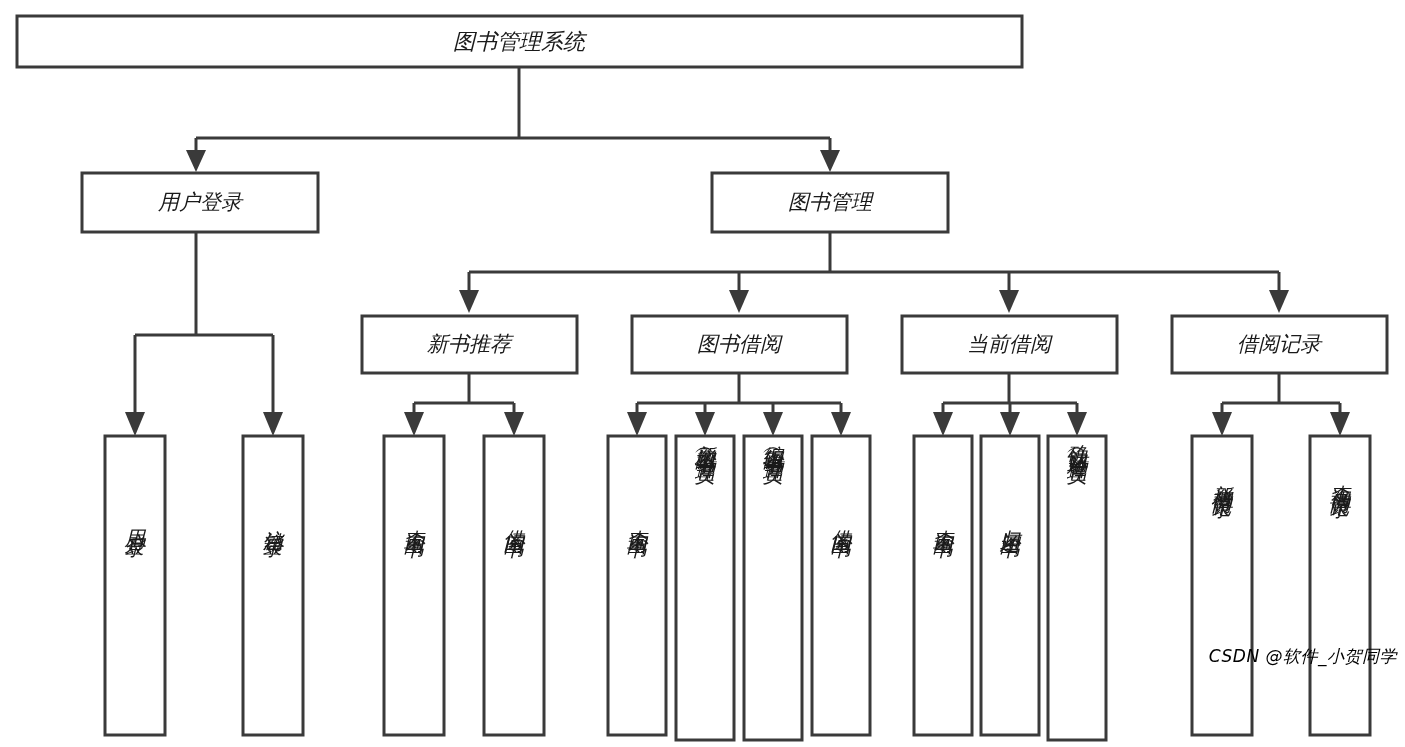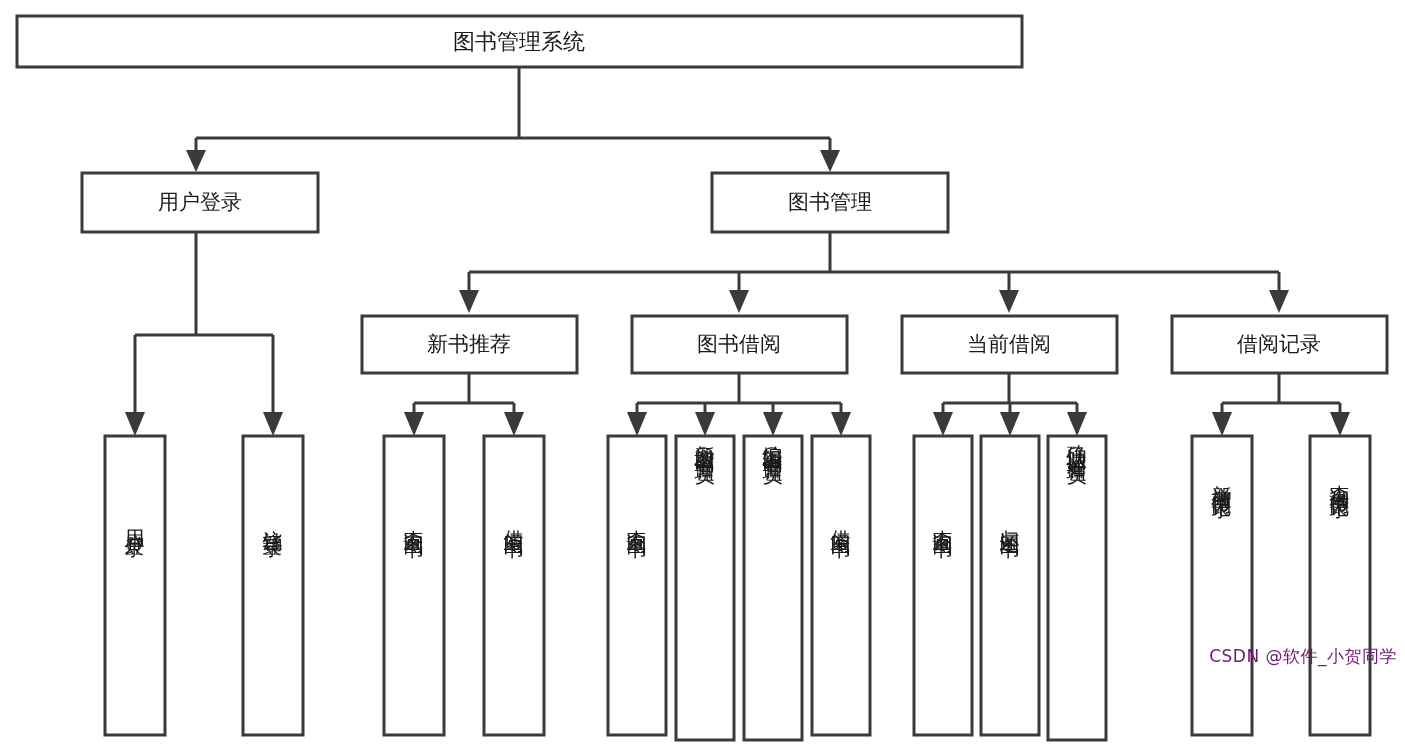--- a/index.html
+++ b/index.html
@@ -1,20 +1,20 @@
 <!DOCTYPE html>
 <html><head>
 <meta charset="utf-8">
 <style>
   html,body{margin:0;padding:0;background:#ffffff;}
   body{
     font-family:"DejaVu Sans","Liberation Sans",sans-serif;
     width:1405px;height:747px;overflow:hidden;position:relative;
   }
-  #stage{position:relative;width:1405px;height:672px;background:#fff;}
+  #stage{position:relative;width:1405px;height:672px;background:#fff;font-style:italic;}
   svg.diagram{position:absolute;left:0;top:0;width:1405px;height:747px;}
   .node-box{
     fill:#ffffff;stroke:#3a3a3a;stroke-width:3;
   }
   .leaf-box{
     fill:#ffffff;stroke:#3a3a3a;stroke-width:3;
   }
   .edge{
     stroke:#3a3a3a;stroke-width:3;fill:none;stroke-linecap:butt;
   }
@@ -31,21 +31,21 @@
     font-family:"DejaVu Sans","Liberation Sans",sans-serif;
     font-size:20px;fill:#1a1a1a;
     writing-mode:vertical-rl;
     text-orientation:upright;
     letter-spacing:3px;
     text-anchor:middle;
   }
   .watermark{
     position:absolute;right:8px;bottom:4px;
     font-family:"DejaVu Sans","Liberation Sans",sans-serif;
-    font-size:17px;color:#701a75;white-space:nowrap;
+    font-size:17px;color:#000000;white-space:nowrap;
     letter-spacing:0.5px;
   }
 </style>
 </head>
 <body>
 
 <div id="stage">
 
   <svg class="diagram" viewBox="0 0 1405 747">
 

